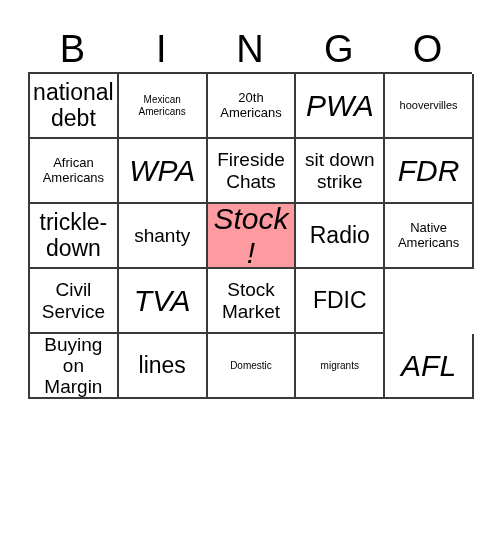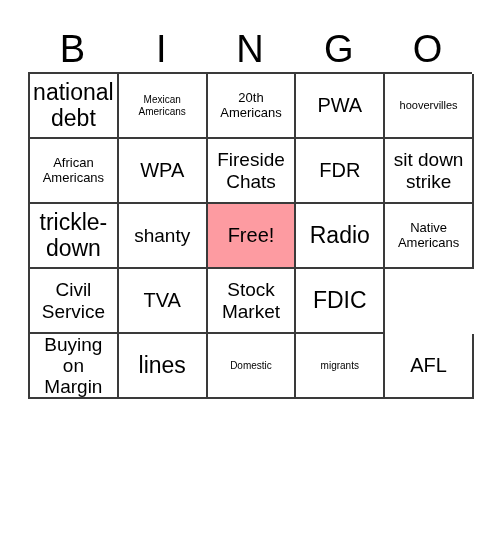--- a/index.html
+++ b/index.html
@@ -75,21 +75,21 @@
   .cell-text {
     display: block;
     width: 100%;
     line-height: 1.12;
     word-wrap: break-word;
     overflow-wrap: break-word;
     hyphens: none;
   }
 
   
-  .fs-xl  { font-size: 20px; }
+  .fs-xl  { font-size: 30px; font-style: italic; }
   .fs-lg  { font-size: 23px; }
   .fs-md  { font-size: 19px; text-align: center; }
   .fs-sm  { font-size: 10px; }
   .fs-xs  { font-size: 13px; }
   .fs-xxs { font-size: 11px; }
 
   .cell-free {
     background: #fd9ba1;
   }
 </style>
@@ -138,35 +138,35 @@
         <div class="bingo-cell">
           <span class="cell-text fs-xs">African Americans</span>
         </div>
         <div class="bingo-cell">
           <span class="cell-text fs-xl">WPA</span>
         </div>
         <div class="bingo-cell">
           <span class="cell-text fs-md">Fireside Chats</span>
         </div>
         <div class="bingo-cell">
+          <span class="cell-text fs-md">sit down strike</span>
+        </div>
+        <div class="bingo-cell">
           <span class="cell-text fs-xl">FDR</span>
         </div>
-        <div class="bingo-cell">
-          <span class="cell-text fs-md">sit down strike</span>
-        </div>
       </div>
       <div class="bingo-row">
         <div class="bingo-cell">
           <span class="cell-text fs-lg">trickle-down</span>
         </div>
         <div class="bingo-cell">
           <span class="cell-text fs-md">shanty</span>
         </div>
         <div class="bingo-cell cell-free" style="background: rgb(253, 155, 161);">
-          <span class="cell-text fs-xl">Free!</span>
+          <span class="cell-text fs-xl">Stock!</span>
         </div>
         <div class="bingo-cell">
           <span class="cell-text fs-lg">Radio</span>
         </div>
         <div class="bingo-cell">
           <span class="cell-text fs-xs">Native Americans</span>
         </div>
       </div>
       <div class="bingo-row">
         <div class="bingo-cell">

